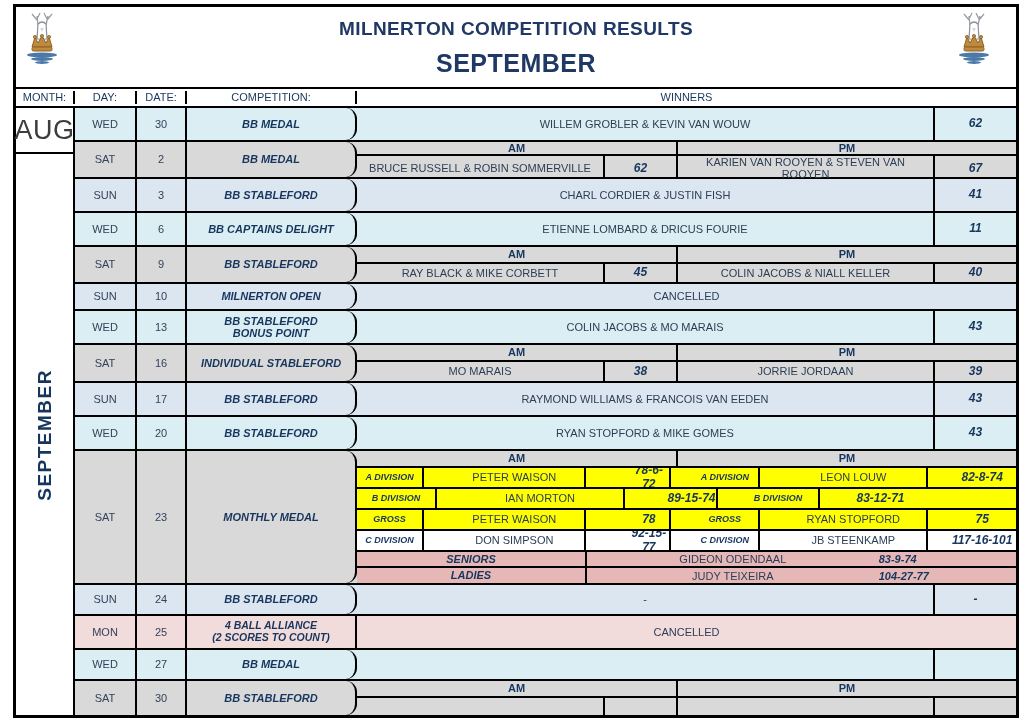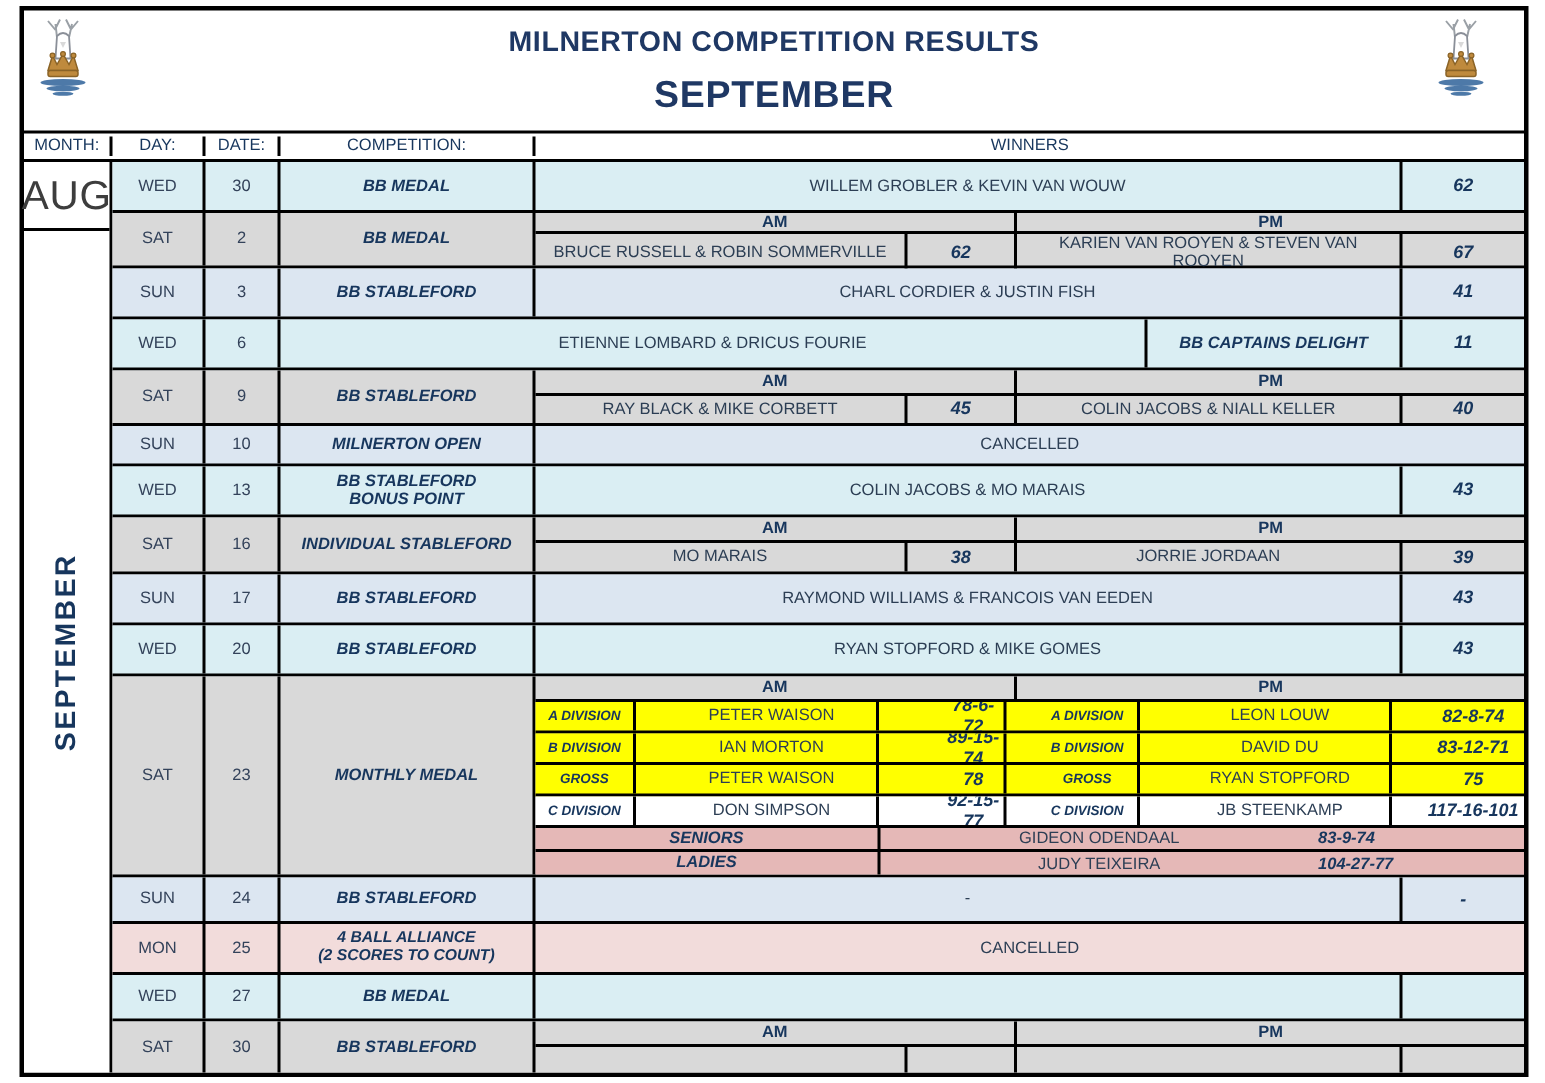--- a/index.html
+++ b/index.html
@@ -28,21 +28,21 @@
   
   .bodywrap{display:flex;}
   .monthcol{width:59px;border-right:2px solid #000;box-sizing:border-box;display:flex;flex-direction:column;background:#fff;}
   .augcell{height:46px;border-bottom:2px solid #000;box-sizing:border-box;display:flex;align-items:center;justify-content:center;
            font-size:27px;color:#3d3d3d;letter-spacing:.5px;}
   .sepcell{flex:1;display:flex;align-items:center;justify-content:center;}
   .sepvert{writing-mode:vertical-rl;transform:rotate(180deg);font-size:19px;font-weight:bold;letter-spacing:1.5px;color:#17365d;}
   .rowscol{flex:1;display:flex;flex-direction:column;}
   
   .daytxt{font-size:11px;color:#33425a;}
-  .comp{font-size:11px;font-weight:bold;font-style:italic;color:#17365d;padding:0 4px;}
+  .comp{font-size:11px;font-weight:bold;font-style:italic;color:#17365d;padding:0 4px;border-radius:11px;}
   .comp .narrow{max-width:128px;display:inline-block;}
   .win{font-size:11px;color:#2c3e54;padding:0 4px;}
   .score{font-size:12px;font-weight:bold;font-style:italic;color:#17365d;}
   .ampm{font-size:11px;font-weight:bold;color:#17365d;}
   .status{font-size:11px;color:#2c3e54;}
   
   .bg-wed{background:#daeef3;}
   .bg-sun{background:#dce6f1;}
   .bg-sat{background:#d9d9d9;}
   .bg-pink{background:#f2dcdb;}
@@ -168,22 +168,22 @@
           <div class="c w-day daytxt">SUN</div>
           <div class="c w-date daytxt">3</div>
           <div class="c w-comp comp">BB STABLEFORD</div>
           <div class="c namecell win">CHARL CORDIER &amp; JUSTIN FISH</div>
           <div class="c scorecell score last">41</div>
         </div>
 
         <div class="r h-std bg-wed">
           <div class="c w-day daytxt">WED</div>
           <div class="c w-date daytxt">6</div>
+          <div class="c w-comp comp">BB CAPTAINS DELIGHT</div>
           <div class="c namecell win">ETIENNE LOMBARD &amp; DRICUS FOURIE</div>
-          <div class="c w-comp comp">BB CAPTAINS DELIGHT</div>
           <div class="c scorecell score last">11</div>
         </div>
 
         <div class="r h-split bg-sat">
           <div class="c w-day daytxt">SAT</div>
           <div class="c w-date daytxt">9</div>
           <div class="c w-comp comp">BB STABLEFORD</div>
           <div class="winarea last">
             <div class="subh">
               <div class="c amh ampm">AM</div>
@@ -264,21 +264,20 @@
               <div class="c dv-s score">78-6-72</div>
               <div class="c dv-l2 divlbl">A DIVISION</div>
               <div class="c dv-n2 win">LEON LOUW</div>
               <div class="c dv-s2 score last">82-8-74</div>
             </div>
             <div class="dvrow bg-yellow">
               <div class="c dv-l divlbl">B DIVISION</div>
               <div class="c dv-n win">IAN MORTON</div>
               <div class="c dv-s score">89-15-74</div>
               <div class="c dv-l2 divlbl">B DIVISION</div>
-              <div class="c dv-n2 win">DAVID DU</div>
               <div class="c dv-s2 score last">83-12-71</div>
             </div>
             <div class="dvrow bg-yellow">
               <div class="c dv-l divlbl">GROSS</div>
               <div class="c dv-n win">PETER WAISON</div>
               <div class="c dv-s score">78</div>
               <div class="c dv-l2 divlbl">GROSS</div>
               <div class="c dv-n2 win">RYAN STOPFORD</div>
               <div class="c dv-s2 score last">75</div>
             </div>

